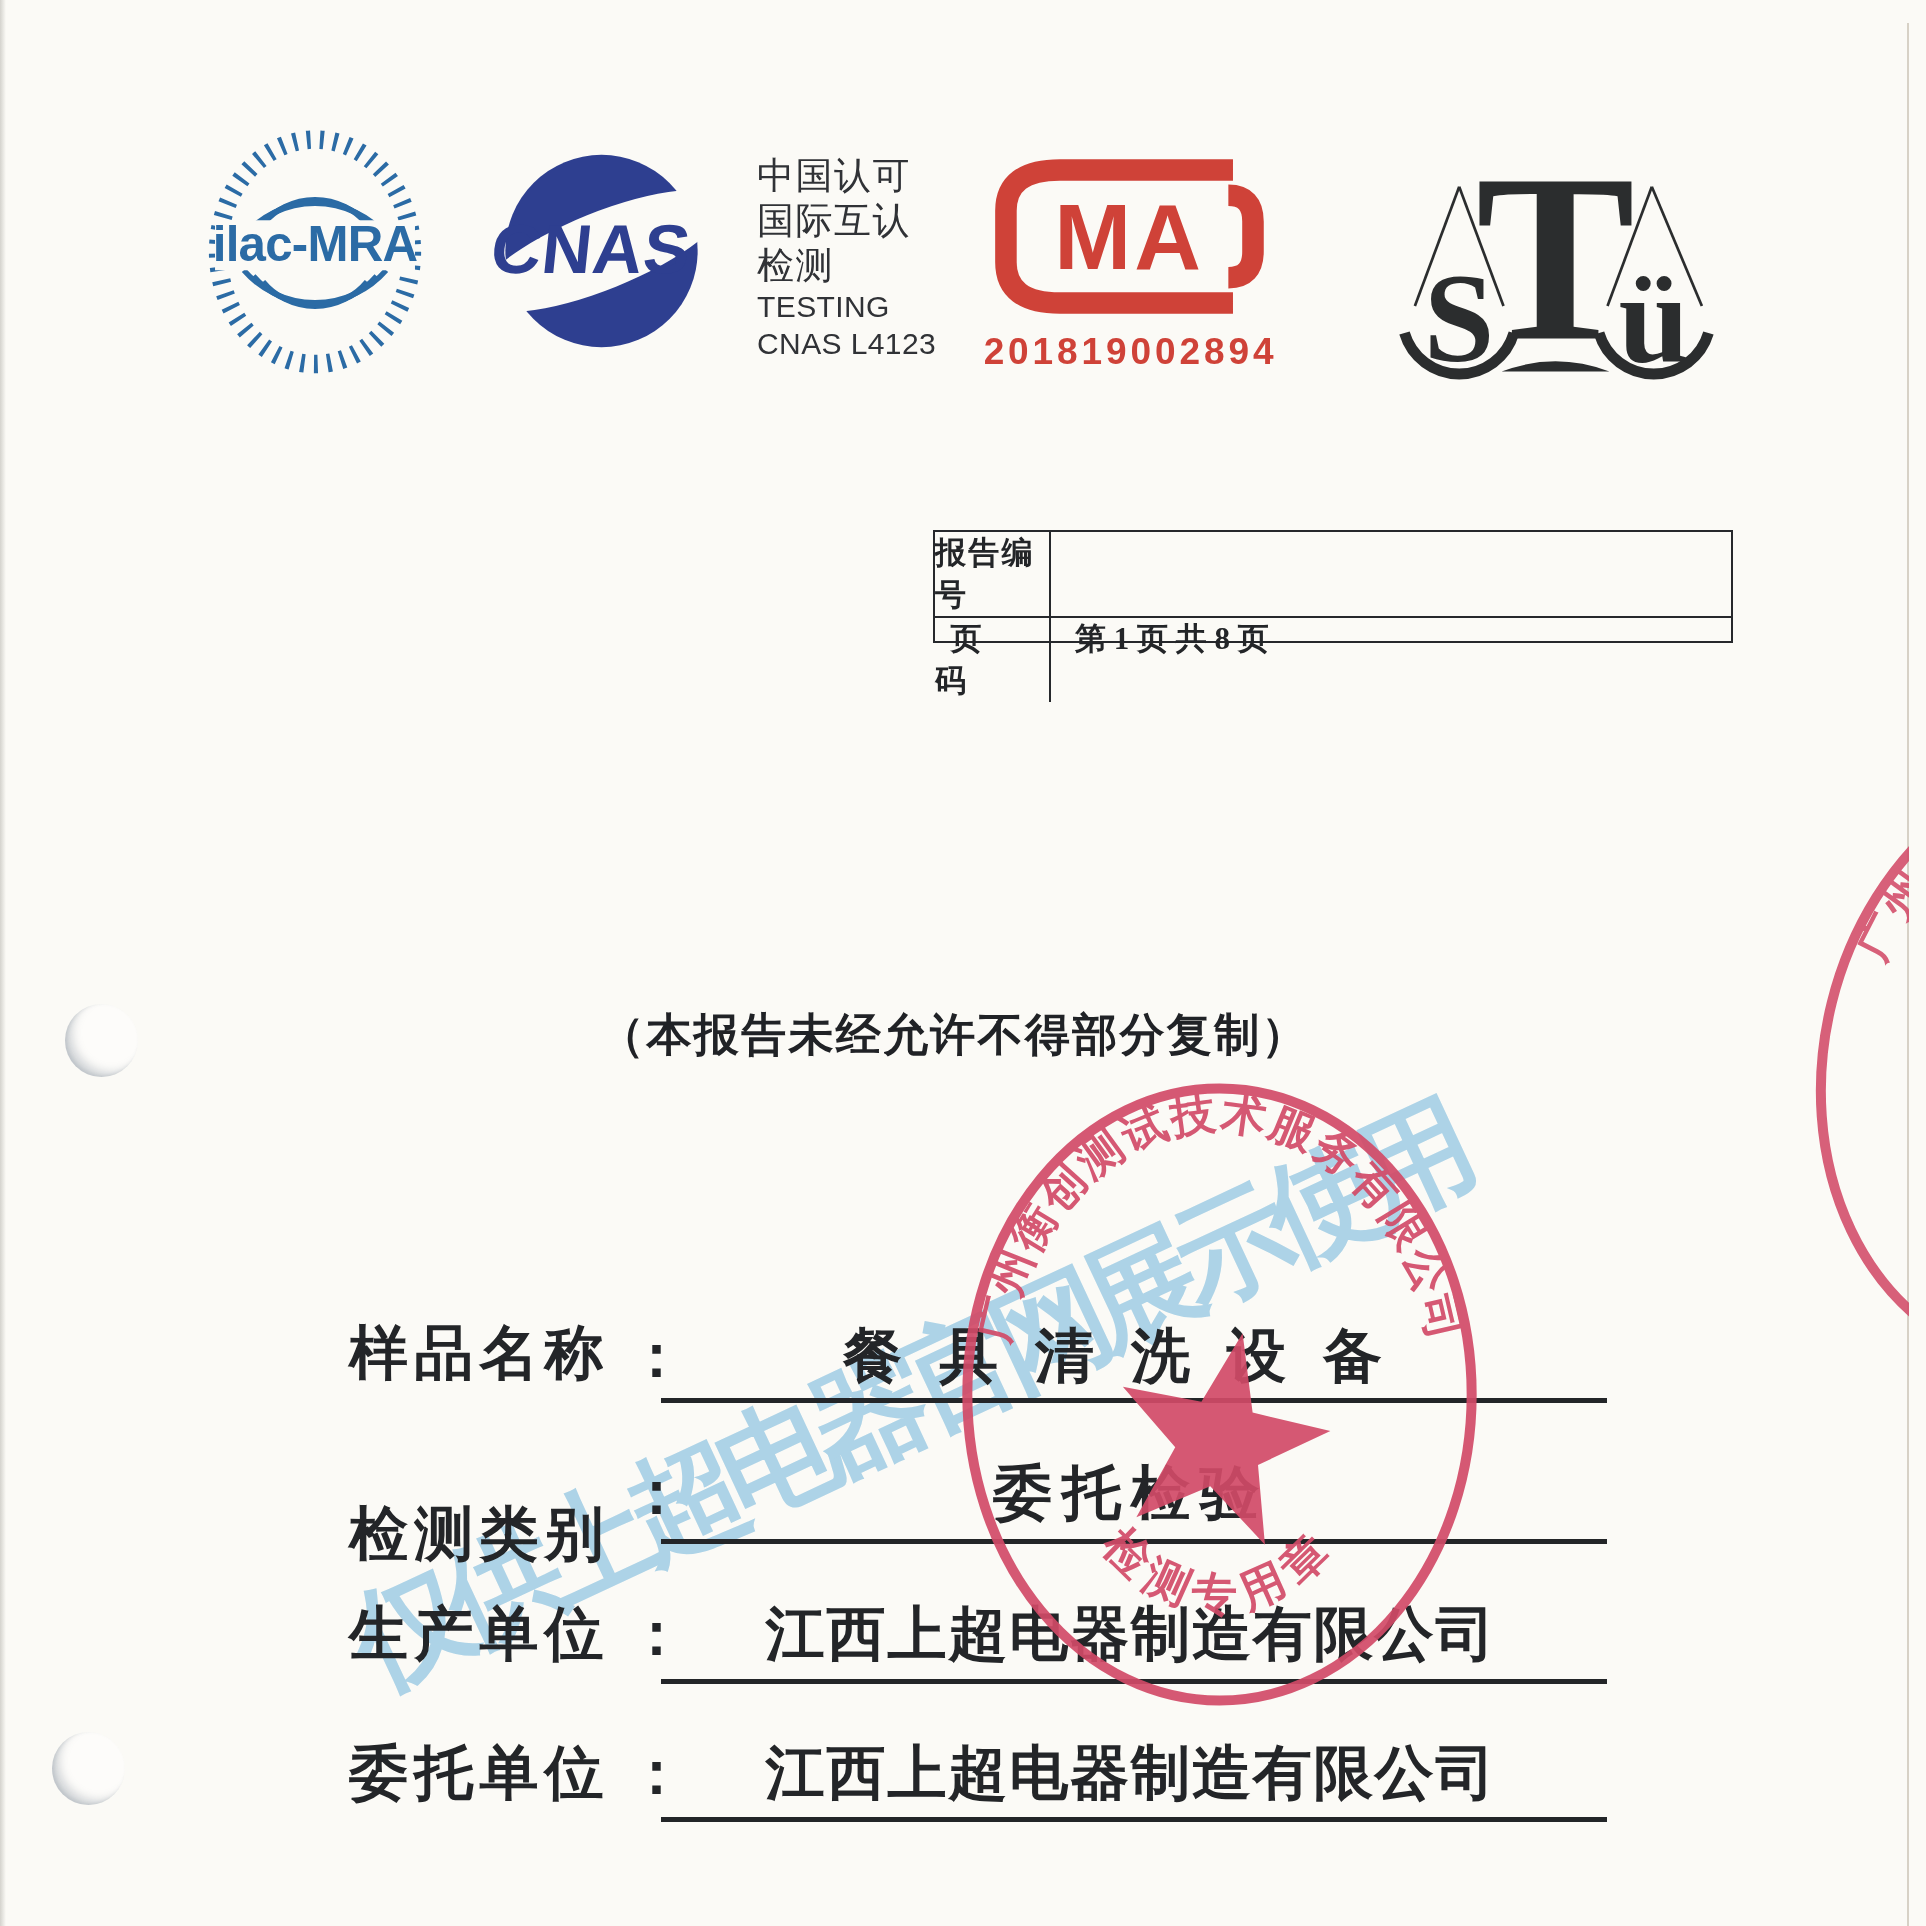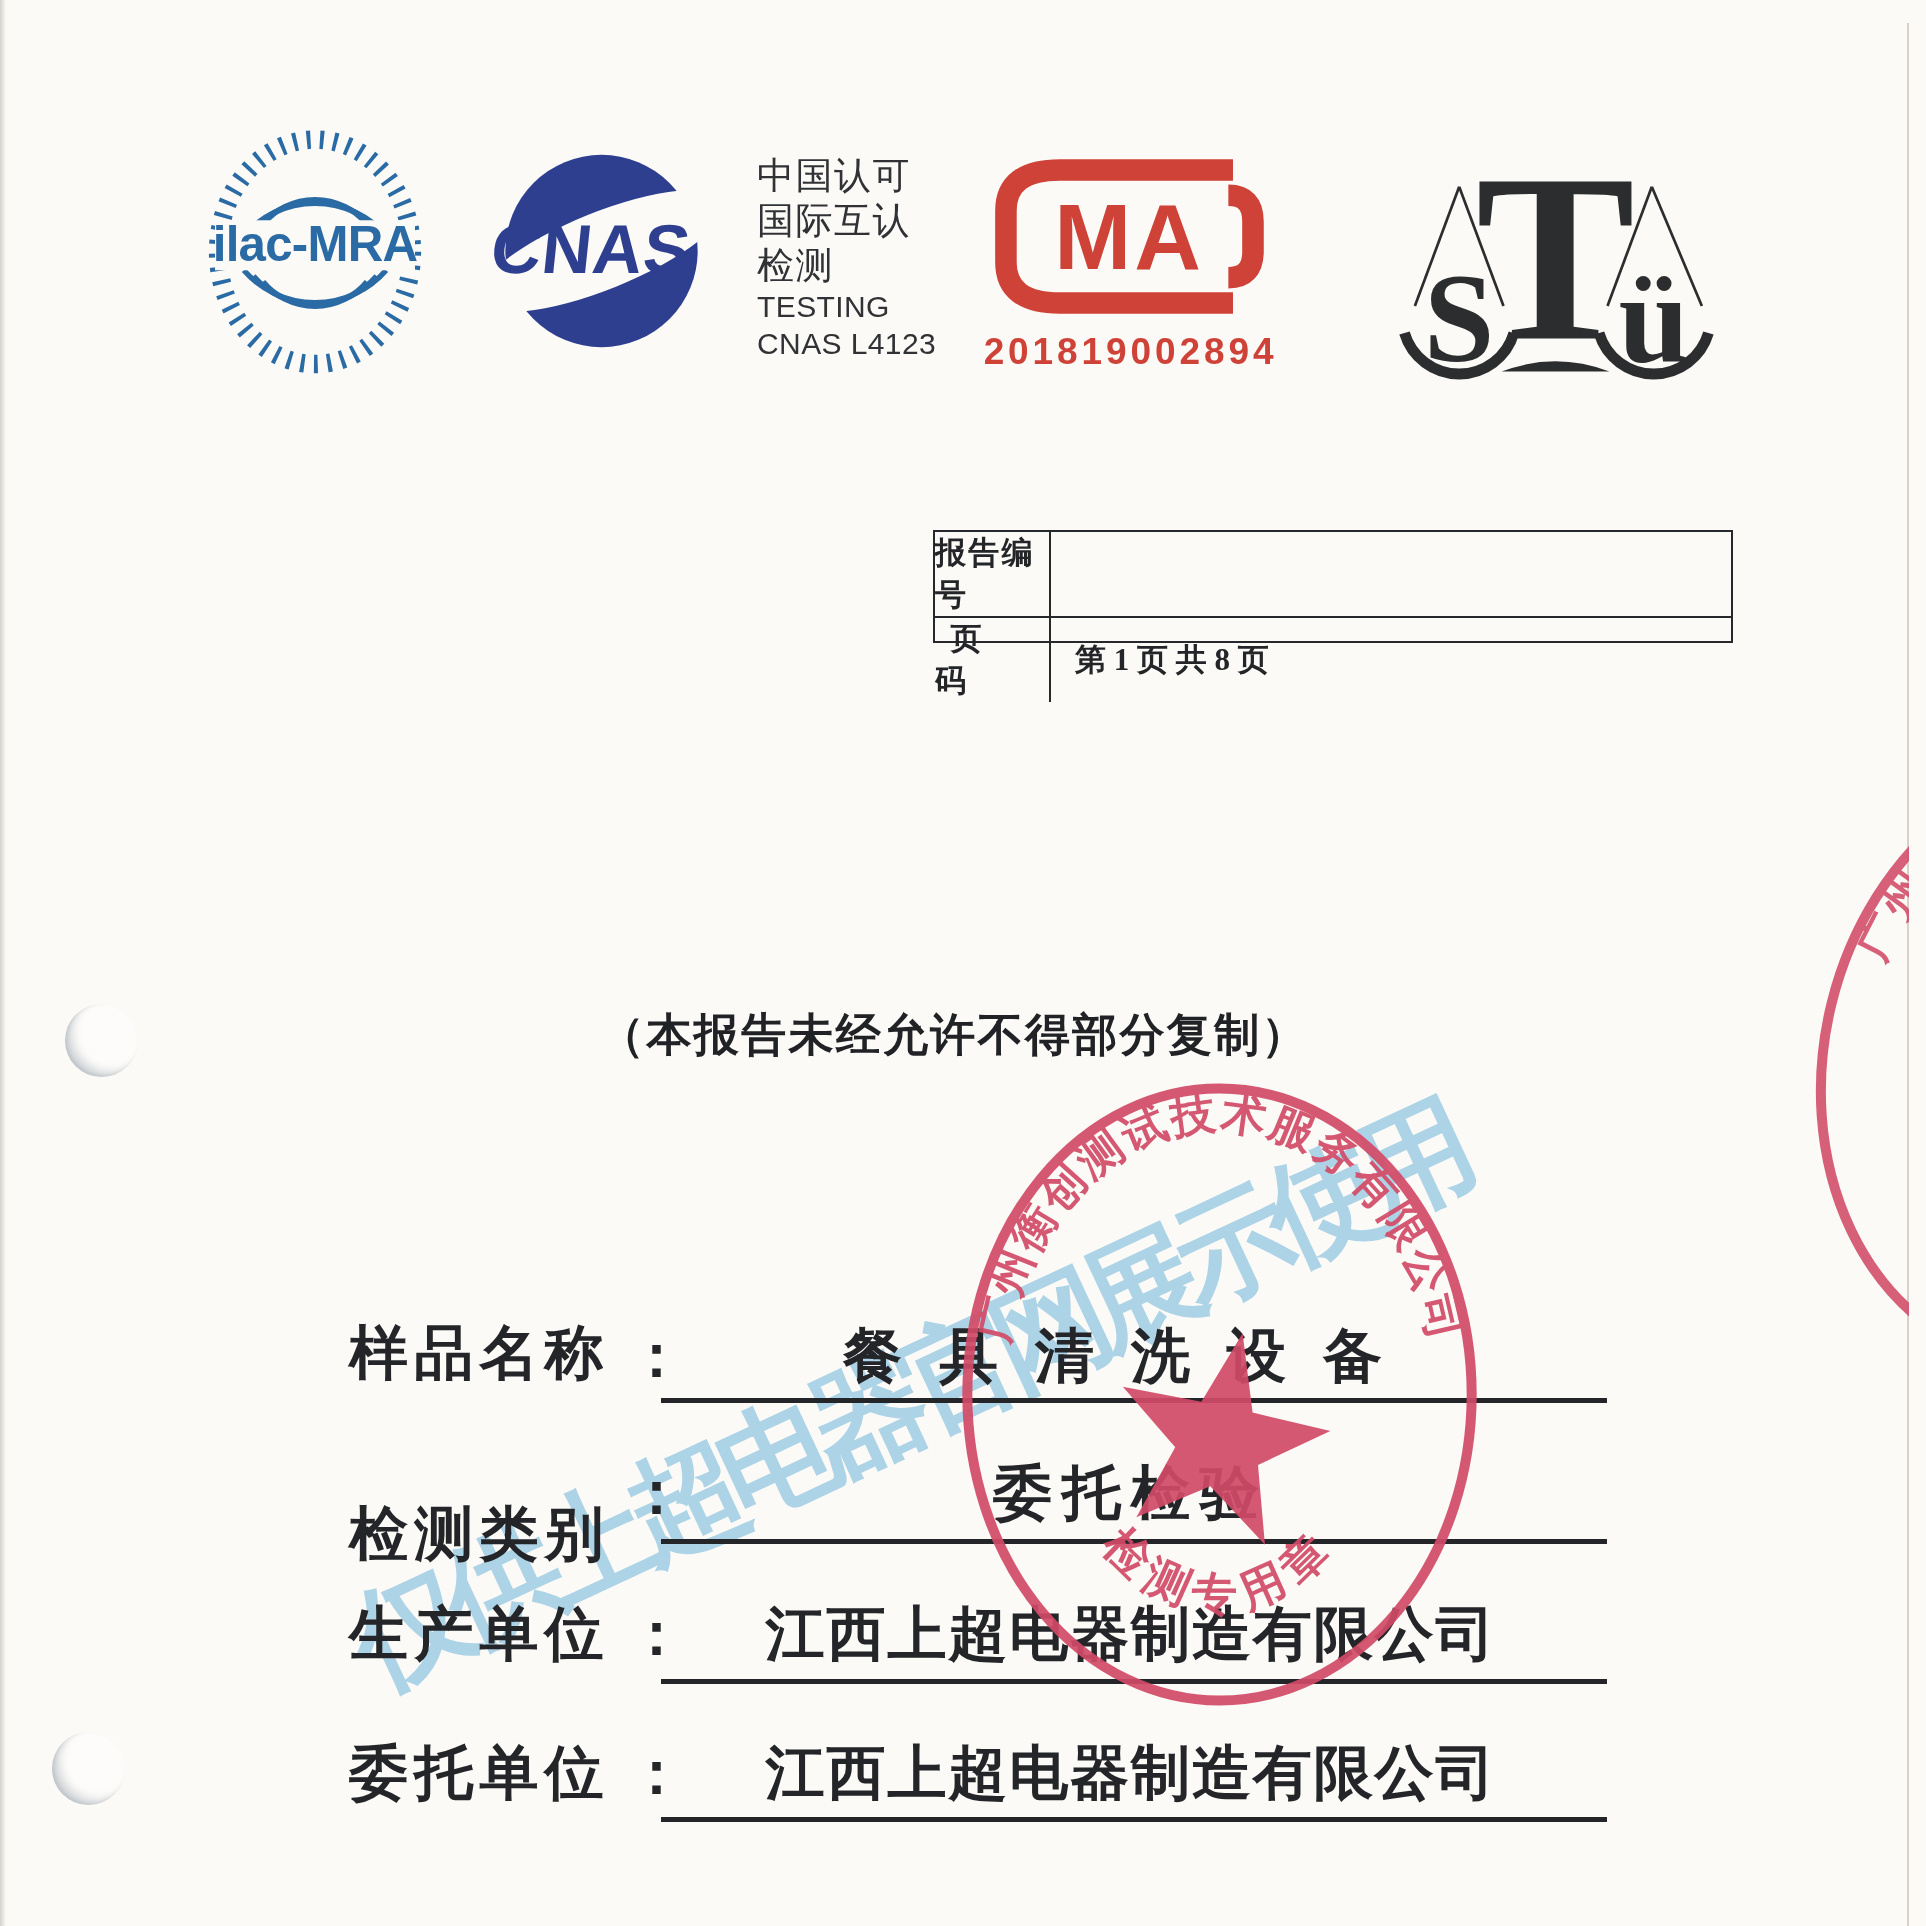--- a/index.html
+++ b/index.html
@@ -23,21 +23,21 @@
       font-family:"Liberation Sans","DejaVu Sans",sans-serif;color:#303236;font-weight:400;}
   .acc-text .cjk{font-size:37px;line-height:45px;letter-spacing:1.5px;}
   .acc-text .en {font-size:30px;line-height:37px;letter-spacing:0.4px;}
   .cma-number{position:absolute;left:965px;top:331px;width:331px;text-align:center;
       font-family:"Liberation Sans","DejaVu Sans",sans-serif;font-size:37px;font-weight:700;
       color:#cf4238;letter-spacing:3.9px;white-space:nowrap;}
 
   
   .meta-table{position:absolute;left:933px;top:530px;width:796px;height:109px;
       border:2.7px solid #26282c;display:flex;flex-direction:column;background:transparent;}
-  .meta-row{flex:1;display:flex;align-items:center;}
+  .meta-row{flex:1;display:flex;}
   .meta-row.first{border-bottom:2.3px solid #26282c;}
   .meta-label{width:114px;border-right:2.3px solid #26282c;align-self:stretch;display:flex;align-items:center;
       justify-content:center;font-size:31px;font-weight:700;letter-spacing:2.3px;}
   .meta-label.page-lbl{letter-spacing:21.6px;text-indent:15.4px;}
   .meta-value{flex:1;padding-left:24px;font-size:31px;font-weight:700;}
   .meta-value.number{font-family:"Liberation Sans","DejaVu Sans",sans-serif;font-size:36px;font-weight:700;
       letter-spacing:0;}
 
   
   .report-title{position:absolute;left:487px;top:784px;font-size:175px;line-height:177px;font-weight:900;

